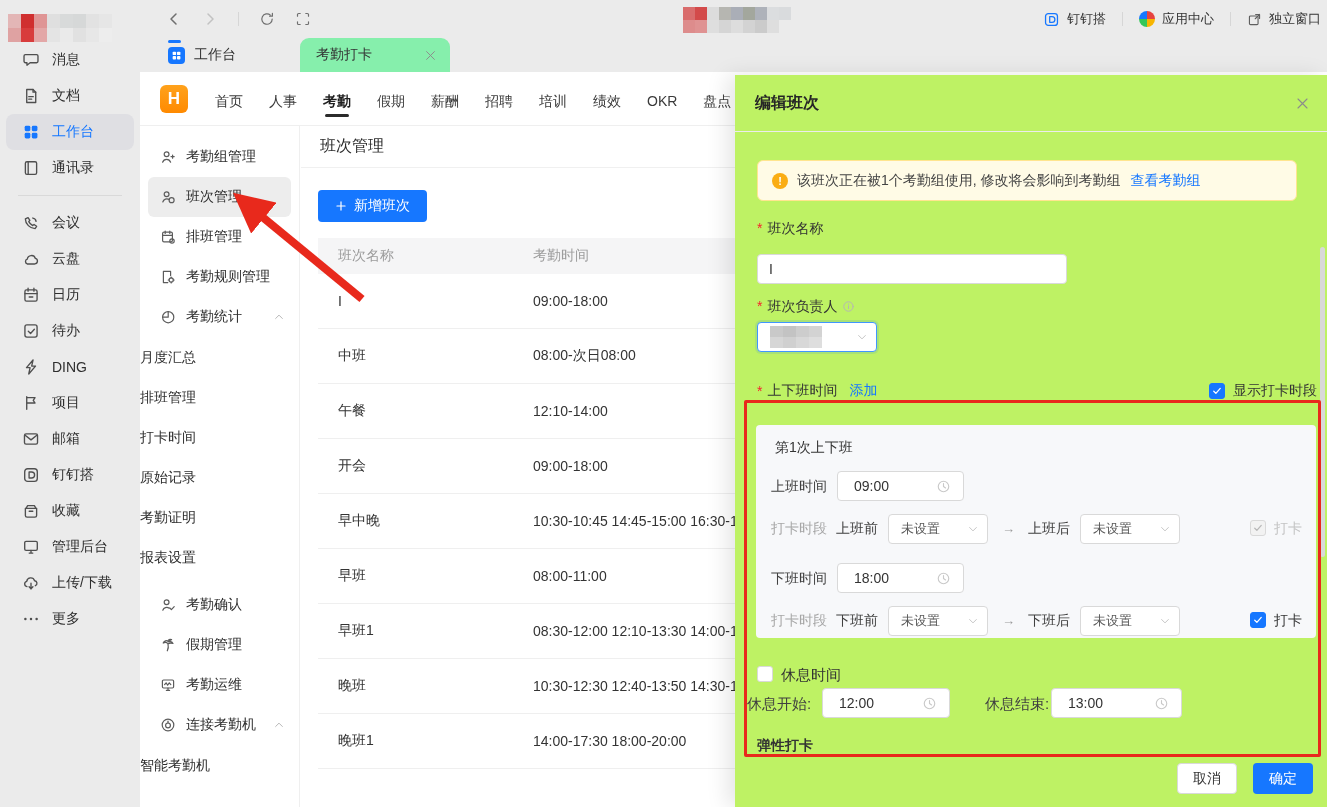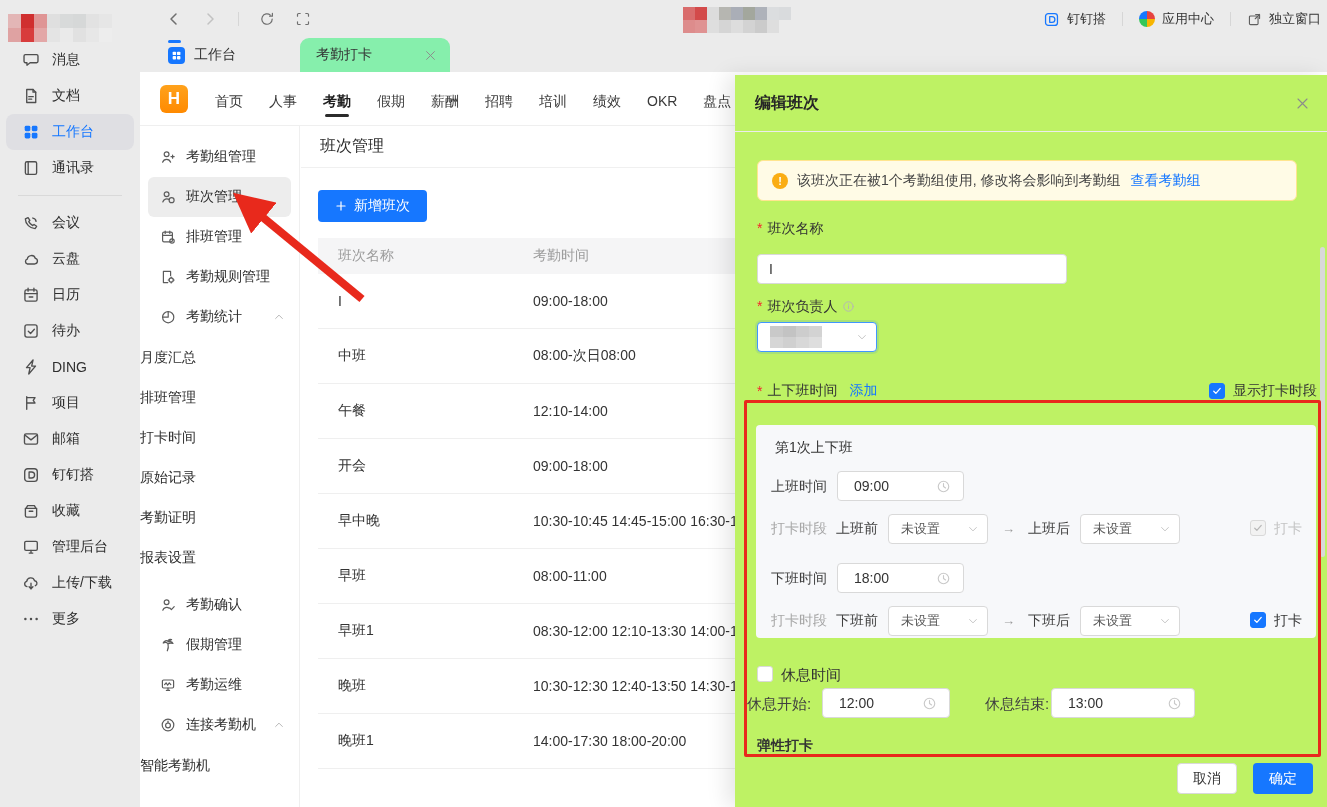--- a/index.html
+++ b/index.html
@@ -708,21 +708,21 @@
     <div class="time-input" style="left:87px;top:556px;width:128px">
         <span>12:00</span>
         <span class="ic clock">
           <svg viewBox="0 0 16 16" fill="none" stroke="currentColor" stroke-width="1.2" stroke-linecap="round" stroke-linejoin="round">
             <circle cx="8" cy="8" r="5.6"></circle>
             <path d="M8 4.8V8l2.2 1.6"></path>
           </svg>
         </span>
       </div>
     <div class="rest-label" style="left:250px;top:563px">休息结束:</div>
-    <div class="time-input" style="left:316px;top:556px;width:144px">
+    <div class="time-input" style="left:316px;top:556px;width:131px">
         <span>13:00</span>
         <span class="ic clock">
           <svg viewBox="0 0 16 16" fill="none" stroke="currentColor" stroke-width="1.2" stroke-linecap="round" stroke-linejoin="round">
             <circle cx="8" cy="8" r="5.6"></circle>
             <path d="M8 4.8V8l2.2 1.6"></path>
           </svg>
         </span>
       </div>
 
     <div class="flex-cut">弹性打卡</div>

